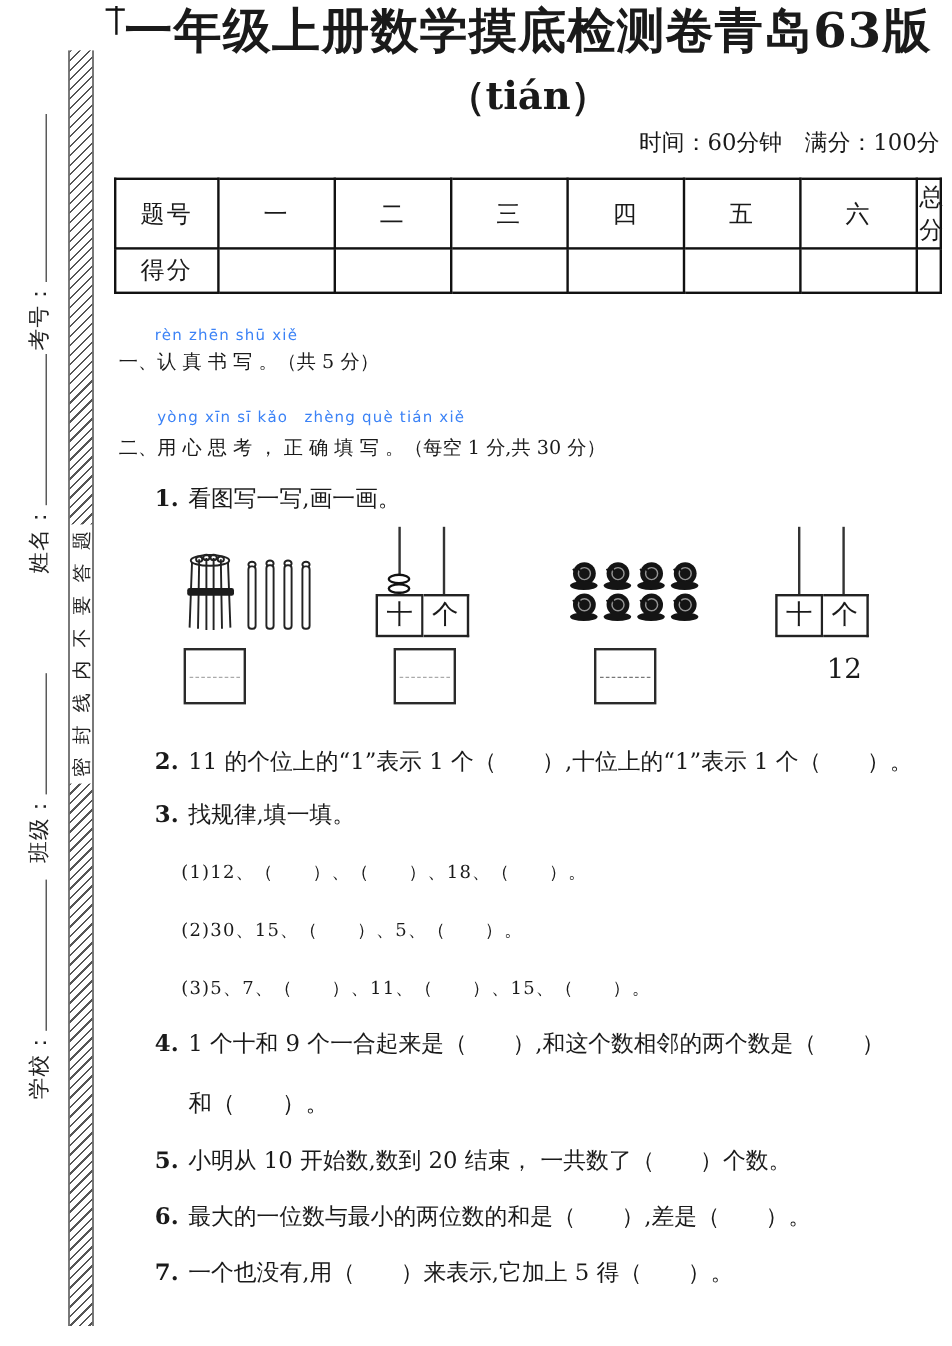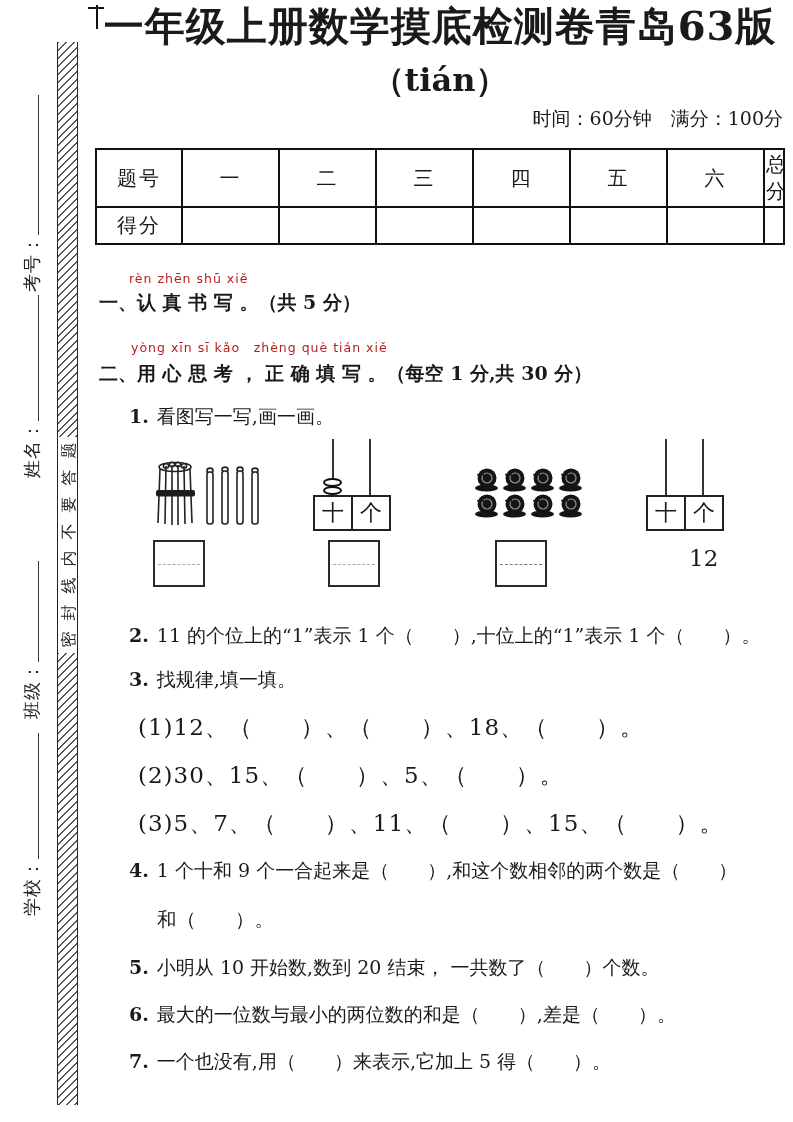--- a/index.html
+++ b/index.html
@@ -43,29 +43,29 @@
   .meta{font-size:19px;text-align:right;margin-top:6px;padding-right:2px;}
   
   table.score{border-collapse:collapse;table-layout:fixed;width:100%;margin-top:16px;}
   table.score td{
     border:2px solid #111;height:33px;text-align:center;vertical-align:middle;
     font-size:20px;letter-spacing:2px;
   }
   
   .pinyin{
     font-family:"DejaVu Sans","Liberation Sans",sans-serif;
-    font-size:12.5px;color:#b91c1c;letter-spacing:1px;
+    font-size:12.5px;color:#3b82f6;letter-spacing:1px;
   }
   .pinyin1{margin-top:26px;margin-left:34px;}
   .pinyin2{margin-top:24px;margin-left:36px;}
-  .sec-title{font-size:19px;font-weight:bold;line-height:28px;margin-top:2px;margin-left:4px;}
+  .sec-title{font-size:16px;font-weight:normal;line-height:28px;margin-top:2px;margin-left:4px;}
   
   .q{font-size:19px;line-height:26px;margin-top:21px;margin-left:34px;}
   .qnum{font-weight:bold;font-family:"DejaVu Serif",serif;margin-right:8px;}
-  .qsub{font-size:23px;line-height:26px;margin-top:22px;margin-left:43px;letter-spacing:1px;}
+  .qsub{font-size:15px;line-height:26px;margin-top:22px;margin-left:56px;letter-spacing:1px;}
   .qcont{font-size:19.5px;line-height:26px;margin-top:24px;margin-left:62px;}
   .q2{margin-top:17px;}
   .q3{margin-top:18px;}
   
   .figure{position:relative;height:168px;margin-top:8px;}
   .sticks{position:absolute;left:52px;top:20px;}
   .counter{position:absolute;width:78px;height:92px;}
   .counter1{left:218px;top:2px;}
   .counter2{left:551px;top:2px;}
   .rod{position:absolute;top:0;width:2px;height:57px;background:#333;}

